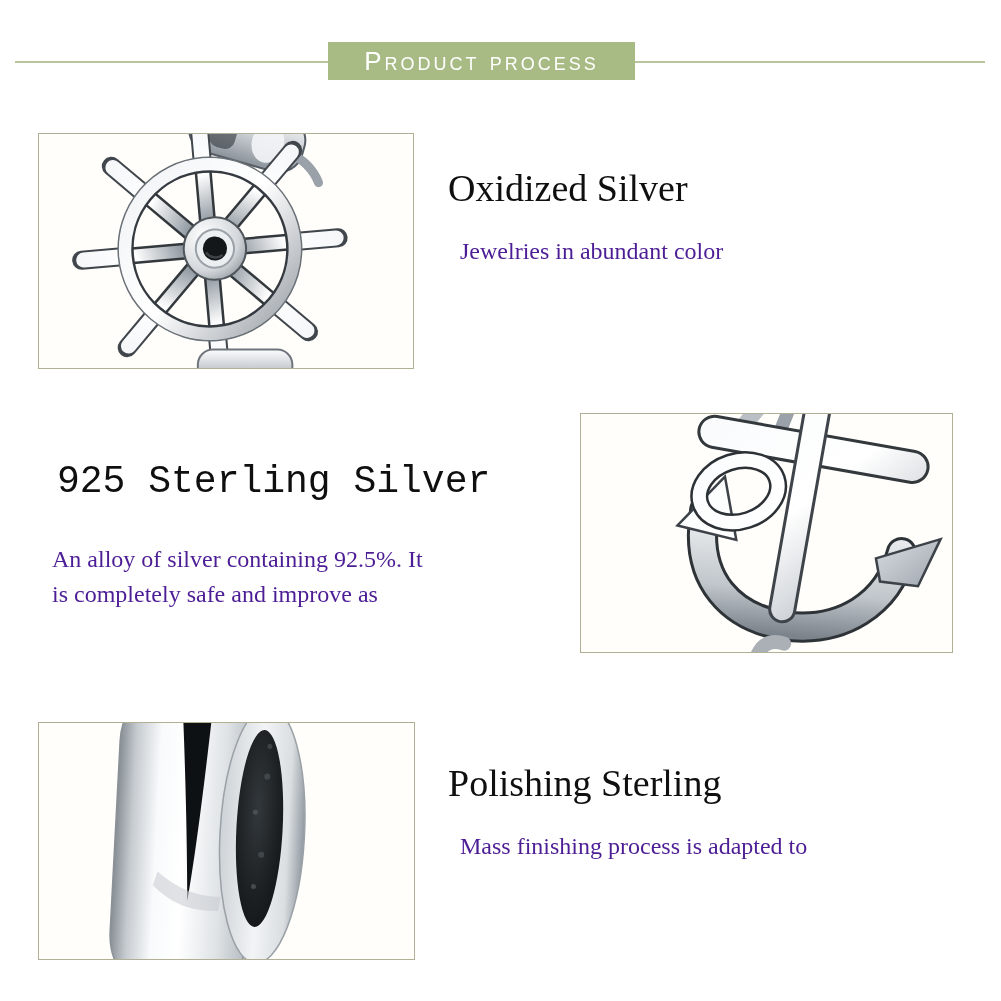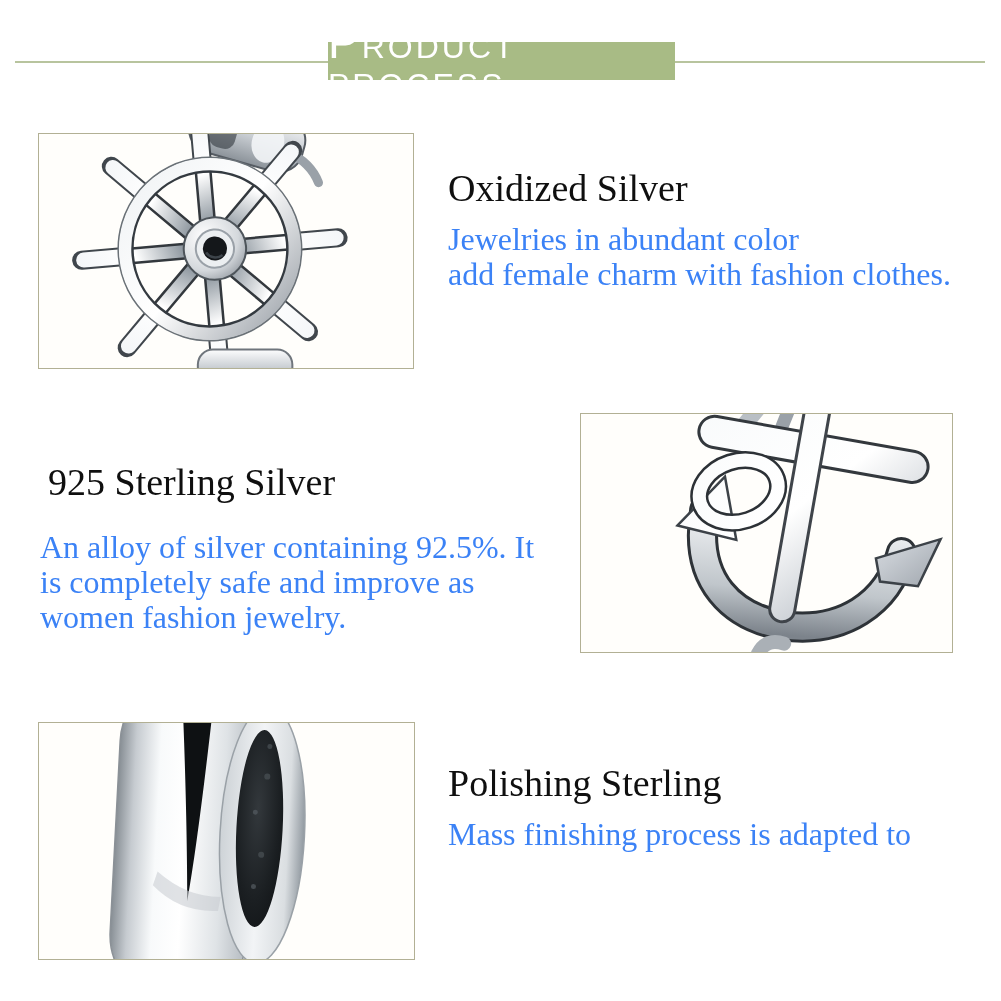--- a/index.html
+++ b/index.html
@@ -5,46 +5,46 @@
   html,body { margin:0; padding:0; background:#ffffff; }
   .canvas {
     position:relative; width:1001px; height:1001px; background:#ffffff;
     font-family:"Liberation Serif", serif; overflow:hidden;
   }
   .hr-line {
     position:absolute; left:15px; top:61px; width:970px; height:2px;
     background:#b8c49e;
   }
   .header-band {
-    position:absolute; left:328px; top:42px; width:347px; height:38px;
+    position:absolute; left:328px; top:42px; width:307px; height:38px;
     background:#a8bb85; color:#ffffff;
     font-family:"Liberation Sans", sans-serif;
-    font-variant:small-caps; font-size:46px; letter-spacing:3px;
+    font-variant:small-caps; font-size:26px; letter-spacing:3px;
     display:flex; align-items:center; justify-content:center;
     line-height:38px;
   }
   .img-box {
     position:absolute; margin:0; border:1px solid #b2b094;
     background:#fffefb; overflow:hidden;
   }
   .img-box svg { display:block; width:100%; height:100%; }
   .box-1 { left:38px;  top:133px; width:374px; height:234px; }
   .box-2 { left:580px; top:413px; width:371px; height:238px; }
   .box-3 { left:38px;  top:722px; width:375px; height:236px; }
   .sec-heading {
     position:absolute; margin:0; font-weight:normal; color:#0f0f0f;
     font-size:38px; line-height:44px; white-space:nowrap;text-align:right;
   }
   .sec-body {
-    position:absolute; margin:0; color:#3b82f6;
-    font-size:32px; line-height:35px; white-space:nowrap;
+    position:absolute; margin:12px; color:#4c1d95;
+    font-size:24px; line-height:35px; white-space:nowrap;
   }
   .h-1 { left:448px; top:166px; }
   .b-1 { left:448px; top:222px; }
-  .h-2 { left:48px;  top:460px; }
+  .h-2 { left:57px;  top:460px;font-family:Liberation Mono, monospace; }
   .b-2 { left:40px;  top:530px; }
   .h-3 { left:448px; top:761px; }
   .b-3 { left:448px; top:817px; }
 </style>
 </head>
 <body>
 
 <div class="canvas">
 
   <div class="hr-line"></div>
@@ -169,28 +169,26 @@
         </g>
       </g>
 
       <rect x="158" y="214" width="94" height="36" rx="15" fill="url(#w-m2)" stroke="#6f757c" stroke-width="2"></rect>
     </svg>
   </figure>
 
   <h2 class="sec-heading h-1">Oxidized Silver</h2>
   <p class="sec-body b-1">
     <span>Jewelries in abundant color</span><br>
-    <span>add female charm with fashion clothes.</span>
   </p>
 
   <h2 class="sec-heading h-2">925 Sterling Silver</h2>
   <p class="sec-body b-2">
     <span>An alloy of silver containing 92.5%. It</span><br>
     <span>is completely safe and improve as</span><br>
-    <span>women fashion jewelry.</span>
   </p>
 
   <figure class="img-box box-2">
     <svg viewBox="0 0 369 236">
       <defs>
         <linearGradient id="a-m1" gradientUnits="userSpaceOnUse" x1="100" y1="0" x2="340" y2="220">
           <stop offset="0" stop-color="#f8fafb"></stop>
             <stop offset="0.45" stop-color="#ffffff"></stop>
           <stop offset="0.75" stop-color="#c6cbd1"></stop>
             <stop offset="1" stop-color="#878e96"></stop>

